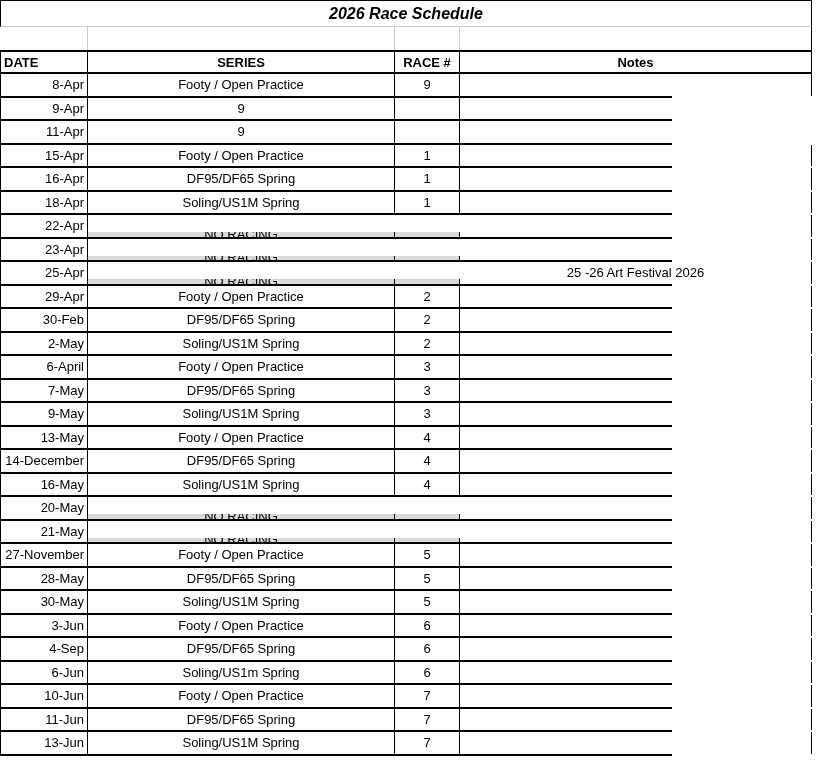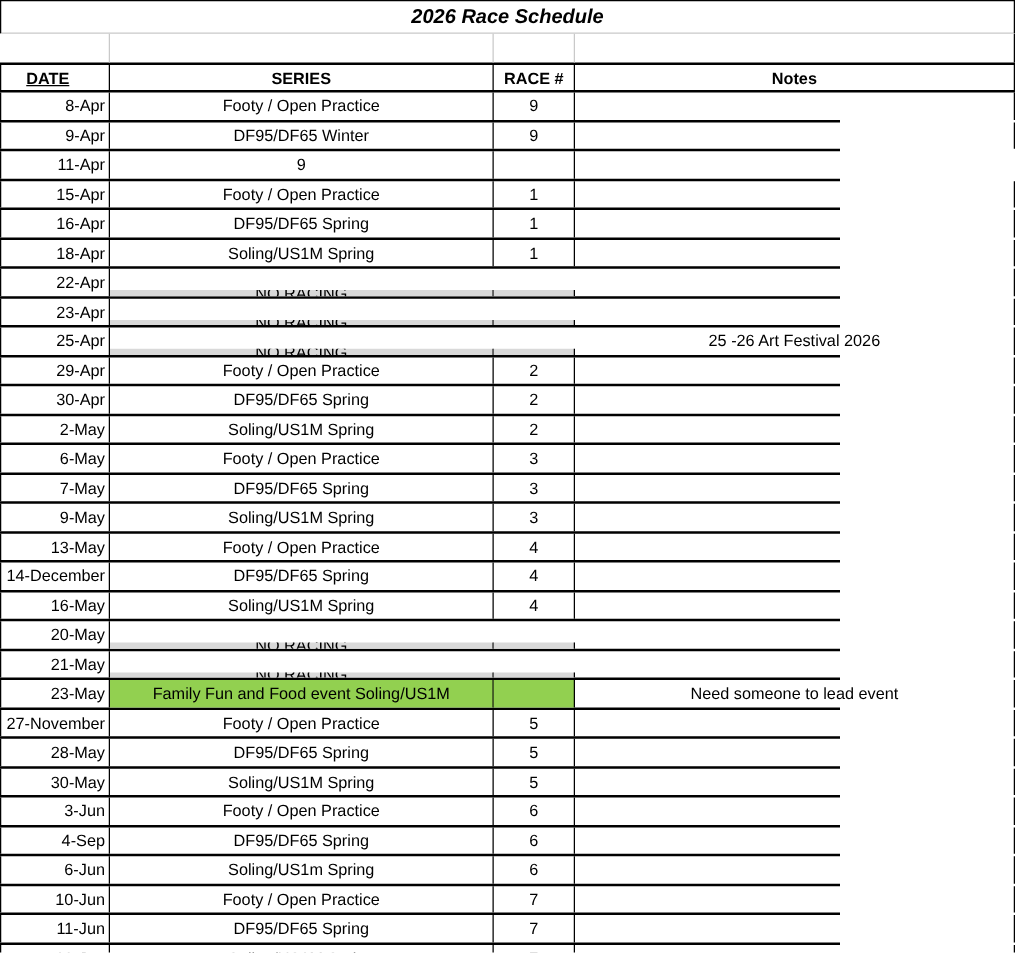--- a/index.html
+++ b/index.html
@@ -52,21 +52,21 @@
     font-size:13px;
   }
   .c{
     box-sizing:border-box;
     border-right:1px solid var(--grid);
     display:flex;align-items:center;justify-content:center;
     overflow:hidden;white-space:nowrap;
     line-height:1;
   }
   .c.date{justify-content:flex-end;padding-right:3px;border-left:1px solid var(--grid);}
-  .c.date.hleft{justify-content:flex-start;padding-left:20px;text-decoration:underline;}
+  .c.date.hleft{justify-content:flex-start;padding-left:3px;}
   .fill-gray{background:var(--fill-gray);margin-top:17px;}
   .fill-green{background:var(--fill-green);}
 </style>
 </head>
 <body>
 
 <div class="sheet">
 
   <div class="title-row">2026 Race Schedule</div>
 
@@ -86,21 +86,20 @@
 
   <div id="rows">
       <div class="row">
         <div class="c date">8-Apr</div>
         <div class="c series">Footy / Open Practice</div>
         <div class="c race">9</div>
         <div class="c notes"></div>
       </div>
       <div class="row">
         <div class="c date">9-Apr</div>
-        <div class="c series">DF95/DF65 Winter</div>
         <div class="c race">9</div>
         <div class="c notes"></div>
       </div>
       <div class="row">
         <div class="c date">11-Apr</div>
         <div class="c race">9</div>
         <div class="c notes"></div>
       </div>
       <div class="row">
         <div class="c date">15-Apr</div>
@@ -138,33 +137,33 @@
         <div class="c race fill-gray"></div>
         <div class="c notes">25 -26 Art Festival 2026</div>
       </div>
       <div class="row">
         <div class="c date">29-Apr</div>
         <div class="c series">Footy / Open Practice</div>
         <div class="c race">2</div>
         <div class="c notes"></div>
       </div>
       <div class="row">
-        <div class="c date">30-Apr</div>
+        <div class="c date">30-Feb</div>
         <div class="c series">DF95/DF65 Spring</div>
         <div class="c race">2</div>
         <div class="c notes"></div>
       </div>
       <div class="row">
         <div class="c date">2-May</div>
         <div class="c series">Soling/US1M Spring</div>
         <div class="c race">2</div>
         <div class="c notes"></div>
       </div>
       <div class="row">
-        <div class="c date">6-May</div>
+        <div class="c date">6-April</div>
         <div class="c series">Footy / Open Practice</div>
         <div class="c race">3</div>
         <div class="c notes"></div>
       </div>
       <div class="row">
         <div class="c date">7-May</div>
         <div class="c series">DF95/DF65 Spring</div>
         <div class="c race">3</div>
         <div class="c notes"></div>
       </div>
@@ -196,26 +195,20 @@
         <div class="c date">20-May</div>
         <div class="c series fill-gray">NO RACING</div>
         <div class="c race fill-gray"></div>
         <div class="c notes"></div>
       </div>
       <div class="row">
         <div class="c date">21-May</div>
         <div class="c series fill-gray">NO RACING</div>
         <div class="c race fill-gray"></div>
         <div class="c notes"></div>
-      </div>
-      <div class="row">
-        <div class="c date">23-May</div>
-        <div class="c series fill-green">Family Fun and Food event Soling/US1M</div>
-        <div class="c race fill-green"></div>
-        <div class="c notes">Need someone to lead event</div>
       </div>
       <div class="row">
         <div class="c date">27-November</div>
         <div class="c series">Footy / Open Practice</div>
         <div class="c race">5</div>
         <div class="c notes"></div>
       </div>
       <div class="row">
         <div class="c date">28-May</div>
         <div class="c series">DF95/DF65 Spring</div>

